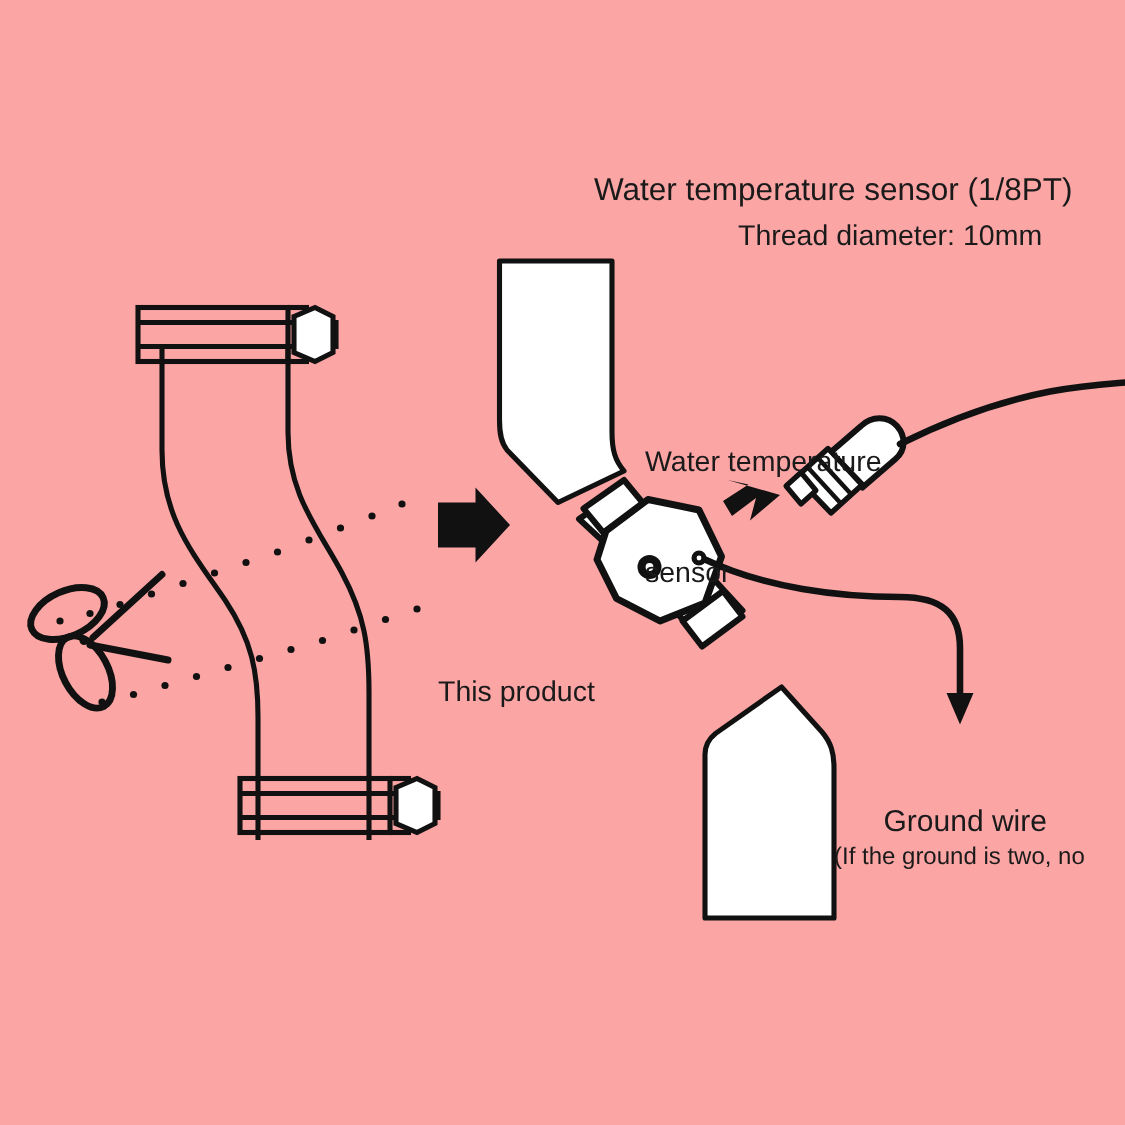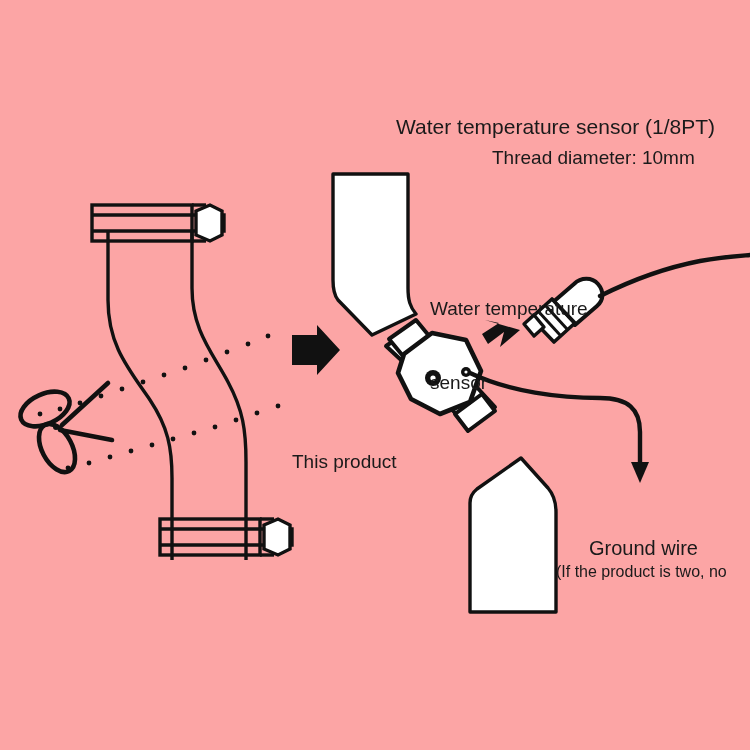--- a/index.html
+++ b/index.html
@@ -191,16 +191,16 @@
     <div>Water temperature</div>
     <div>sensor</div>
   </div>
 
   <div class="lbl t-product">This product</div>
 
 
   <div class="lbl t-ground">Ground wire</div>
 
   <div class="lbl t-note">
-    <div>(If the product is two, no</div>
+    <div>(If the ground is two, no</div>
   </div>
 
 </div>
 
 </body></html>

